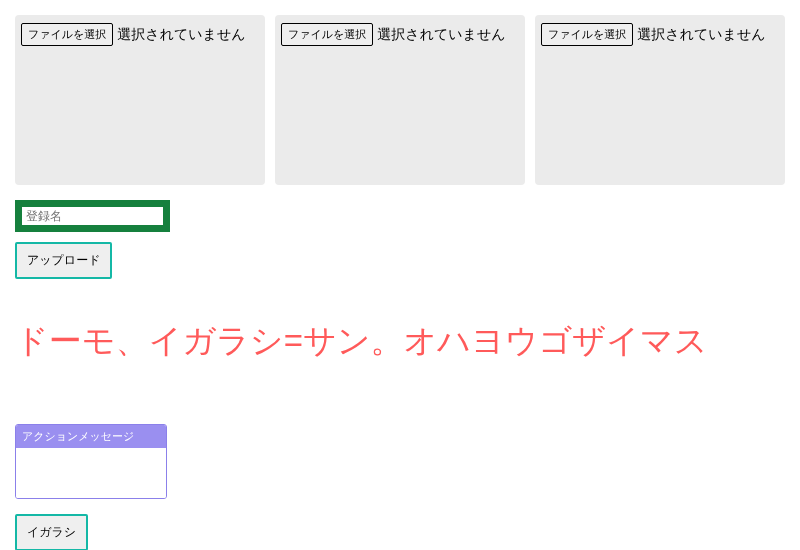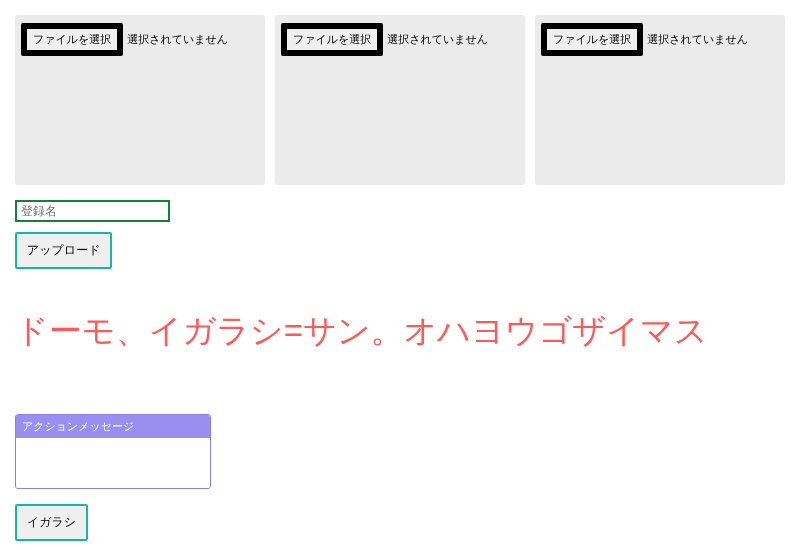--- a/index.html
+++ b/index.html
@@ -12,59 +12,59 @@
       padding: 8px 6px;
       height: 170px;
     }
     .file-control {
       display: inline-flex;
       align-items: center;
       font-size: 11px;
     }
     .file-btn {
       background: #efefef;
-      border: 6px solid #000000;
+      border: 1px solid #000000;
       border-radius: 2px;
       padding: 3px 6px;
       font-size: 11px;
       cursor: pointer;
       font-family: inherit;
     }
     .file-status {
       margin-left: 4px;
-      font-size: 11px;
+      font-size: 14px;
       color: #000;
     }
     .register-input {
       display: block;
       width: 155px;
       font-size: 12px;
       padding: 2px 4px;
-      border: 2px solid #15803d;
+      border: 7px solid #15803d;
       margin-bottom: 10px;
       font-family: inherit;
     }
     .plain-btn {
       background: #efefef;
       border: 2px solid #14b8a6;
       border-radius: 2px;
       padding: 8px 10px;
       font-size: 12px;
       cursor: pointer;
       font-family: inherit;
     }
     .greeting {
       color: #ff5a5a;
       font-size: 33px;
       margin-top: 40px;
       margin-bottom: 60px;
       letter-spacing: 0px;
     }
     .action-box {
-      width: 196px;
+      width: 152px;
       border: 1px solid #8b80ea;
       border-radius: 3px;
       overflow: hidden;
       margin-bottom: 15px;
     }
     .action-header {
       background: #9a8ff0;
       color: #fff;
       font-size: 11px;
       padding: 4px 6px;

